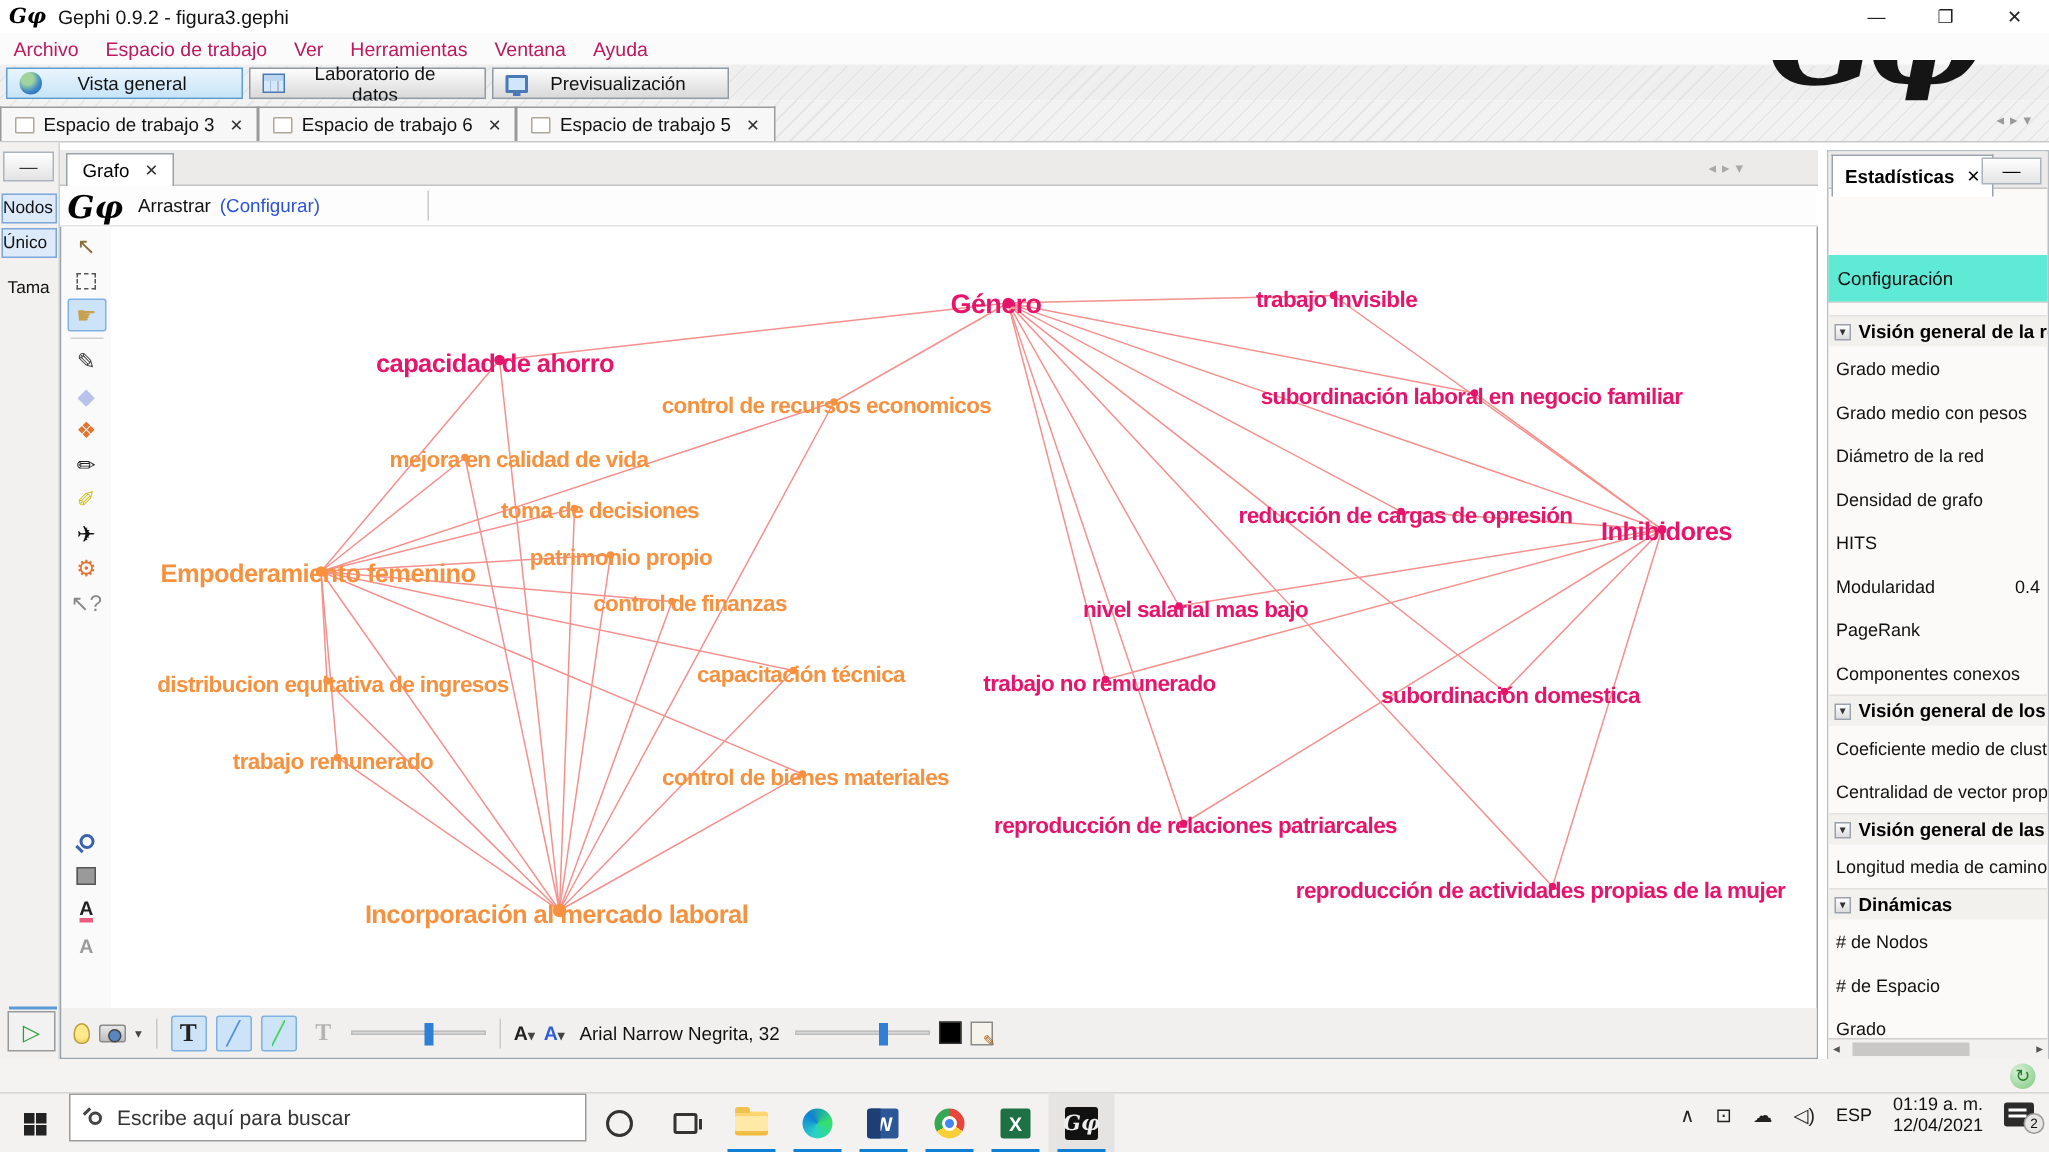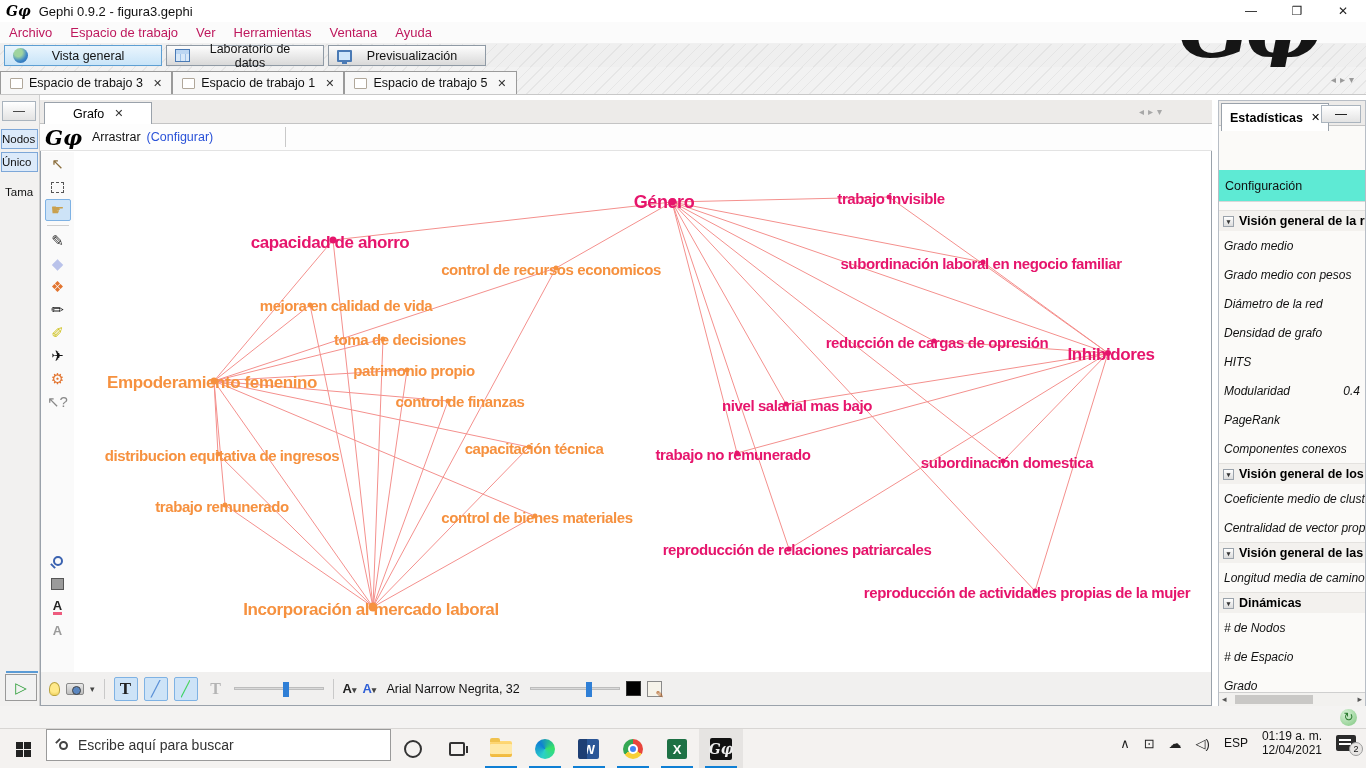--- a/index.html
+++ b/index.html
@@ -42,21 +42,21 @@
   #leftstrip .minbtn { margin:6px 2px 8px 2px; width:34px; height:20px; border:1px solid #aab4be; background:linear-gradient(#fff,#e3e3e3); text-align:center; font-size:12px; line-height:18px; color:#333; }
   .sidebtn { margin:3px 1px; width:37px; height:20px; border:1px solid #7da7d8; background:#dceafa; font-size:11.5px; color:#111; line-height:18px; overflow:hidden; }
   #leftstrip .trunc { font-size:11.5px; color:#111; margin:14px 0 0 5px; }
   #playbtn { left:5px; top:674px; width:32px; height:27px; border:1px solid #9a9a9a; background:#f2f2f2; display:flex; align-items:center; justify-content:center; }
   #playbtn:before { content:""; position:absolute; top:-4px; left:0; width:32px; height:2px; background:#5b9bd5; }
   #playbtn span { color:#2e9e3a; font-size:15px; }
 
   
   #graphpanel { left:40px; top:100px; width:1172px; height:606px; border:1px solid #9aa2ab; background:#fff; }
   #grafotabrow { left:40px; top:100px; width:1172px; height:24px; background:#edebe9; border-bottom:1px solid #c4c4c4; }
-  #grafotab { position:absolute; left:4px; top:2px; height:22px; background:#fff; border:1px solid #9aa2ab; border-bottom:none; display:flex; align-items:center; gap:10px; padding:0 28px; font-size:12.5px; }
+  #grafotab { position:absolute; left:4px; top:2px; height:22px; background:#fff; border:1px solid #9aa2ab; border-bottom:none; display:flex; align-items:center; gap:10px; padding:0 10px; font-size:12.5px; }
   #grafotab .x { font-size:11px; color:#333; }
   #grafonav { position:absolute; right:46px; top:6px; font-size:10px; color:#a8a8a8; letter-spacing:4px; }
   #grafoheader { left:40px; top:124px; width:1172px; height:27px; background:#fdfdfd; border-bottom:1px solid #e3e3e3; display:flex; align-items:center; }
   #grafoheader .gephi-mini2 { font-family:"DejaVu Serif",serif; font-style:italic; font-weight:bold; font-size:21px; margin:0 10px 0 5px; }
   #grafoheader .drag { font-size:12.5px; color:#111; }
   #grafoheader .conf { font-size:12.5px; color:#2a52d8; margin-left:6px; }
   #grafoheader .vdiv { width:1px; height:20px; background:#c9c9c9; margin-left:72px; }
 
   
   #toolcol { left:41px; top:152px; width:33px; height:520px; background:#fafafa; }
@@ -100,21 +100,21 @@
   
   #rpanel { left:1218px; top:100px; width:148px; height:610px; background:#fbfaf8; border:1px solid #b8bec6; }
   #rtabrow { position:relative; height:25px; background:#edebe9; border-bottom:1px solid #c4c4c4; }
   #rtab { position:absolute; left:2px; top:2px; height:28px; background:#fff; border:1px solid #9aa2ab; border-bottom:none; display:flex; align-items:center; gap:8px; padding:0 8px; font-size:12.5px; font-weight:bold; }
   #rtab .x { font-weight:normal; font-size:11px; }
   #rmin { position:absolute; right:4px; top:4px; width:40px; height:18px; border:1px solid #aab4be; background:linear-gradient(#fff,#e3e3e3); text-align:center; font-size:12px; line-height:16px; }
   #rconfig { height:32px; border-bottom:1px solid #d8d8d8; font-size:12.5px; color:#111; display:flex; align-items:center; padding-left:6px; background:#5eead4;margin-top:44px; }
   #statsbody { position:relative; height:536px; overflow:hidden; padding-top:8px; background:#fbfaf8; }
   .statshead { display:flex; align-items:center; gap:5px; padding:3px 4px; font-size:12.5px; font-weight:bold; white-space:nowrap; overflow:hidden; border-top:1px solid #e4e2df; background:#f3f1ee; }
   .statshead .dd { width:11px; height:11px; border:1px solid #9aa2ab; background:linear-gradient(#fff,#dcdcdc); font-size:7px; line-height:9px; text-align:center; color:#333; flex:none; }
-  .statrow { height:29px; display:flex; align-items:center; padding:0 5px; font-size:12px; color:#111; white-space:nowrap; overflow:hidden;font-style:italic; }
+  .statrow { height:29px; display:flex; align-items:center; padding:0 5px; font-size:12px; color:#111; white-space:nowrap; overflow:hidden; }
   .statrow .v { margin-left:auto; padding-left:4px; }
   #rhscroll { position:absolute; left:1219px; top:692px; width:146px; height:14px; background:#f2f1ef; border-top:1px solid #cfcfcf; }
   #rhscroll .la,#rhscroll .ra { position:absolute; top:1px; font-size:9px; color:#555; }
   #rhscroll .la{ left:3px; } #rhscroll .ra{ right:3px; }
   #rhscroll .thumb { position:absolute; left:16px; top:2px; width:78px; height:9px; background:#c9c8c6; }
   #refreshicon { left:1340px; top:709px; width:17px; height:17px; border-radius:50%; background:radial-gradient(circle at 35% 30%,#d8f2d8,#7fc77f); color:#2a7a2e; font-size:12px; line-height:16px; text-align:center; }
 
   
   #statusstrip { left:0; top:706px; width:1366px; height:22px; background:#f4f3f2; }
 
@@ -195,21 +195,21 @@
   </div>
 
 <div id="wstabs" class="abs">
     <div class="wstab">
       <span class="page"></span>
       <span>Espacio de trabajo 3</span>
       <span class="x">✕</span>
     </div>
     <div class="wstab">
       <span class="page"></span>
-      <span>Espacio de trabajo 1</span>
+      <span>Espacio de trabajo 6</span>
       <span class="x">✕</span>
     </div>
     <div class="wstab">
       <span class="page"></span>
       <span>Espacio de trabajo 5</span>
       <span class="x">✕</span>
     </div>
   </div>
 <div class="abs scrolls" id="wsscroll" style="right:8px;top:74px;font-size:10px;color:#9a9a9a;letter-spacing:4px;">◂▸▾</div>
 

